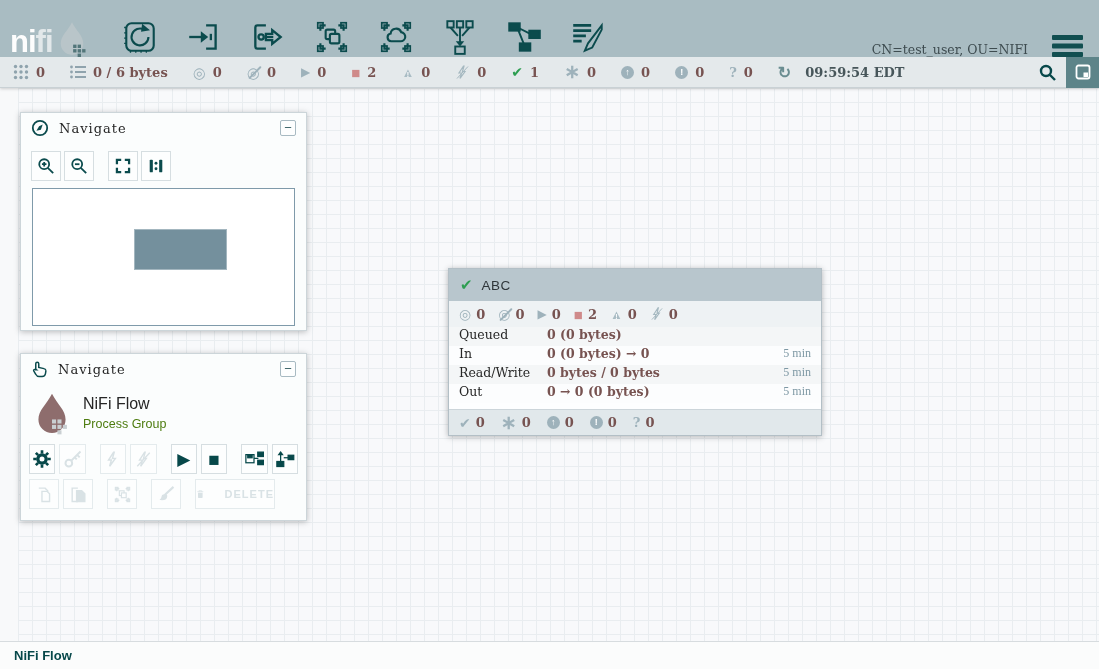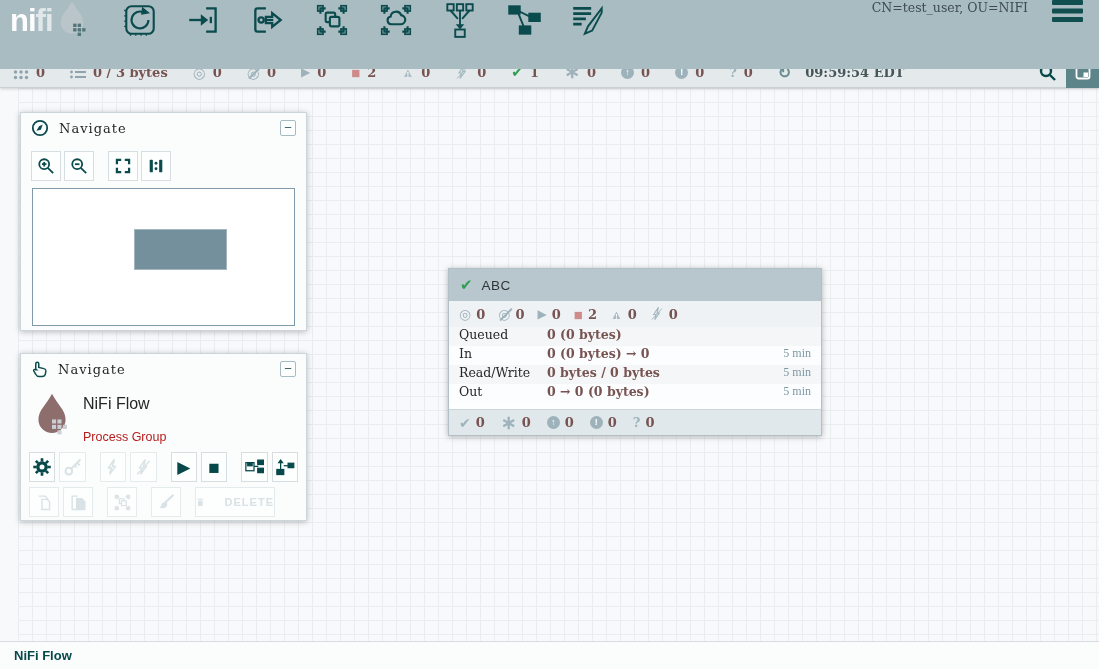--- a/index.html
+++ b/index.html
@@ -1,21 +1,21 @@
 <!DOCTYPE html>
 <html><head>
 <meta charset="utf-8">
 <style>
   * { margin:0; padding:0; box-sizing:border-box; }
   body { font-family:"Liberation Sans", sans-serif; }
   .app { position:relative; width:1099px; height:669px; overflow:hidden; background:#f8f9fa; }
 
   
-  .header { position:absolute; top:0; left:0; width:100%; height:69px; background:#a9bcc2;
-            display:flex; align-items:flex-start; z-index:30; }
+  .header { position:absolute; top:0; left:0; width:100%; height:57px; background:#a9bcc2;
+            display:flex; align-items:flex-end; z-index:30; }
   .logo { display:flex; align-items:flex-end; margin-left:10px; user-select:none; }
   .logo .ni { font-weight:bold; font-size:31px; color:#fdfdfd; letter-spacing:-1px; line-height:1; }
   .logo .fi { font-weight:bold; font-size:31px; color:#e2e8ea; letter-spacing:-1px; line-height:1; }
   .logo svg { margin-left:3px; }
   .toolbar { display:flex; align-items:center; gap:24px; margin-left:32px; }
   .tool-btn { width:40px; height:40px; display:flex; align-items:center; justify-content:center;
               color:#0b4b4d; cursor:grab; }
   .user-id { margin-left:auto; font-family:"DejaVu Serif", serif; font-size:12.5px; color:#3e4c50; }
   .menu-btn { margin:0 16px 0 24px; display:flex; align-items:center; cursor:pointer; }
 
@@ -67,21 +67,21 @@
   .sq-btn { width:30px; height:30px; background:#fdfefe; border:1px solid #d6dee1; display:flex;
             align-items:center; justify-content:center; color:#0b4b4d; cursor:pointer; }
   .minimap { margin:0 11px; height:138px; background:#fff; border:1px solid #7f9aaa; position:relative;
              cursor:pointer; }
   .mini-rect { position:absolute; left:101px; top:40px; width:93px; height:41px; background:#74909d;
                border:1px solid #a3b6bf; }
 
   .sel-comp { display:flex; padding:8px 12px 0 12px; }
   .sel-text { margin-left:12px; padding-top:3px; }
   .sel-name { font-size:16px; color:#262626; }
-  .sel-type { font-size:12.5px; color:#b91c1c; margin-top:17px; }
+  .sel-type { font-size:12.5px; color:#4d7c0f; margin-top:4px; }
   .sel-id { padding:7px 10px 0 10px; font-size:12.5px; color:#775351; letter-spacing:.2px; }
   .op-rows { padding:8px; }
   .op-row { display:flex; align-items:center; }
   .op-row + .op-row { margin-top:5px; }
   .op-btn { width:30px; height:30px; border:1px solid #d6dee1; background:#fdfefe; display:flex;
             align-items:center; justify-content:center; color:#07484a; cursor:pointer; margin-right:4px; }
   .op-btn.grp-gap { margin-left:10px; }
   .op-btn.disabled { border-color:#e4ebed; color:#d9e2e5; cursor:default; }
   .op-btn .tplay { font-size:17px; line-height:1; }
   .op-btn .tstop { font-size:19px; line-height:1; }
@@ -240,21 +240,21 @@
 
     <div class="sb-item">
       <svg class="g-icon" width="16" height="14" viewBox="0 0 16 14" stroke="#8fa3ad" stroke-width="2">
         <circle cx="1.5" cy="2" r="1.4" fill="#8fa3ad" stroke="none"></circle>
           <path d="M5 2 h11"></path>
         <circle cx="1.5" cy="7" r="1.4" fill="#8fa3ad" stroke="none"></circle>
           <path d="M5 7 h11"></path>
         <circle cx="1.5" cy="12" r="1.4" fill="#8fa3ad" stroke="none"></circle>
           <path d="M5 12 h11"></path>
       </svg>
-      <span class="sb-count">0 / 3 bytes</span>
+      <span class="sb-count">0 / 6 bytes</span>
     </div>
 
     <div class="sb-item">
       <span class="bullseye">◎</span>
       <span class="sb-count">0</span>
     </div>
 
     <div class="sb-item">
       <span class="bullseye slashed">◎</span>
       <span class="sb-count">0</span>

